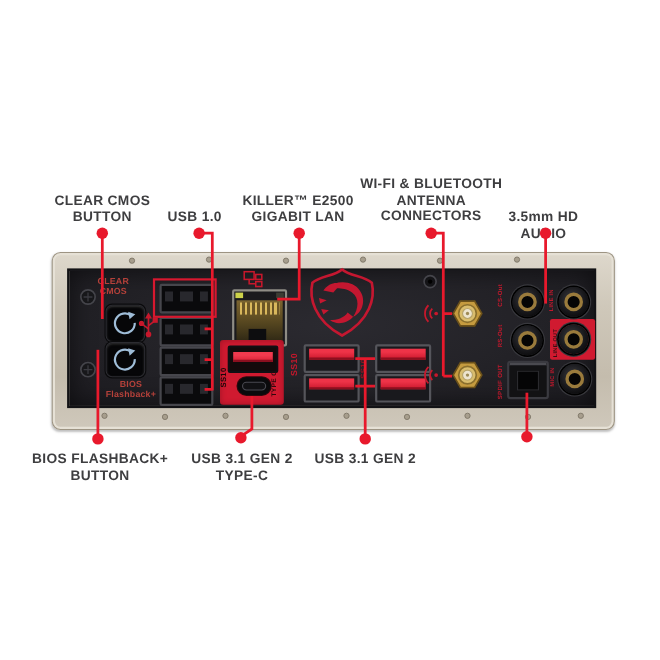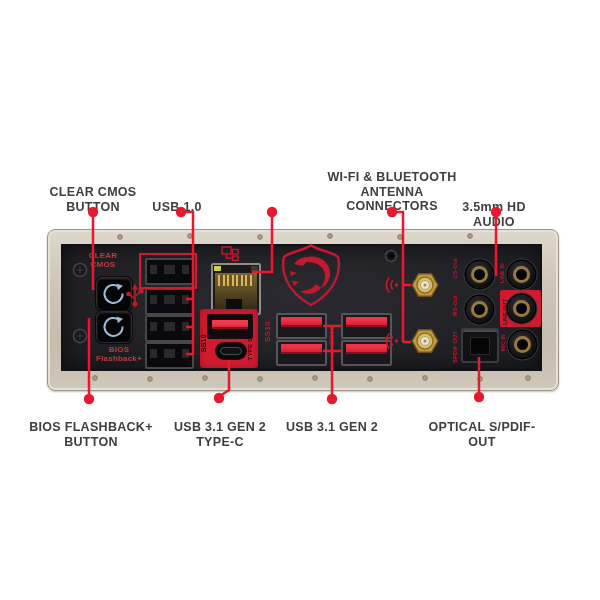--- a/index.html
+++ b/index.html
@@ -1,21 +1,21 @@
 <!DOCTYPE html>
 <html><head>
 <meta charset="utf-8">
 <style>
   html,body{margin:0;padding:0;background:#fff;}
   #canvas{position:relative;width:600px;height:600px;background:#ffffff;overflow:hidden;
           font-family:"Liberation Sans", sans-serif;}
   
   .callout{position:absolute;transform:translateX(-50%);text-align:center;
            font-size:12.5px;font-weight:700;letter-spacing:.3px;line-height:14.5px;
-           color:#3e3e40;white-space:pre-line;margin-top:10px;}
+           color:#3e3e40;white-space:pre-line;}
   
   .shield{position:absolute;left:47px;top:229px;width:510px;height:160px;border-radius:8px;
           background:linear-gradient(180deg,#ded8cc 0%,#cfc8ba 30%,#c4bcad 70%,#cfc8bb 100%);
           border:1px solid #9d9483;box-shadow:inset 0 0 0 2px #e6e1d6, 0 1px 2px rgba(0,0,0,.25);}
   .inner{position:absolute;left:63px;top:246px;width:477px;height:123px;
          background:radial-gradient(ellipse at 50% 40%, #2b2a30 0%, #232227 55%, #1c1b20 100%);
          box-shadow:0 0 0 2px #121215, inset 0 0 22px rgba(0,0,0,.55);}
   
   .redsmall{position:absolute;transform:translateX(-50%);text-align:center;font-size:8px;
             font-weight:700;line-height:9px;color:#b5413a;white-space:pre-line;letter-spacing:.2px;}
@@ -71,30 +71,31 @@
   svg{position:absolute;left:0;top:0;}
 </style>
 </head>
 <body>
 
 <div id="canvas">
 
   <div class="callout" style="left:93px;top:175px;">CLEAR CMOS
 BUTTON</div>
   <div class="callout" style="left:177px;top:190px;">USB 1.0</div>
+  <div class="callout" style="left:271px;top:175px;">KILLER™ E2500
+GIGABIT LAN</div>
   <div class="callout" style="left:392px;top:160px;">WI-FI &amp; BLUETOOTH
 ANTENNA
 CONNECTORS</div>
   <div class="callout" style="left:494px;top:190px;">3.5mm HD AUDIO</div>
   <div class="callout" style="left:91px;top:410px;">BIOS FLASHBACK+
 BUTTON</div>
   <div class="callout" style="left:220px;top:410px;">USB 3.1 GEN 2
 TYPE-C</div>
   <div class="callout" style="left:332px;top:410px;">USB 3.1 GEN 2</div>
-  <div class="callout" style="left:482px;top:410px;">OPTICAL S/PDIF-OUT</div>
 
   <div class="shield"></div>
   <div class="inner"></div>
 
   <div class="redsmall" style="left:103px;top:251px;">CLEAR
 CMOS</div>
   <div class="redsmall" style="left:114px;top:345px;padding-left:10px;">BIOS
 Flashback+</div>
 
   <div class="pbtn" style="left:96px;top:277px;"></div>

